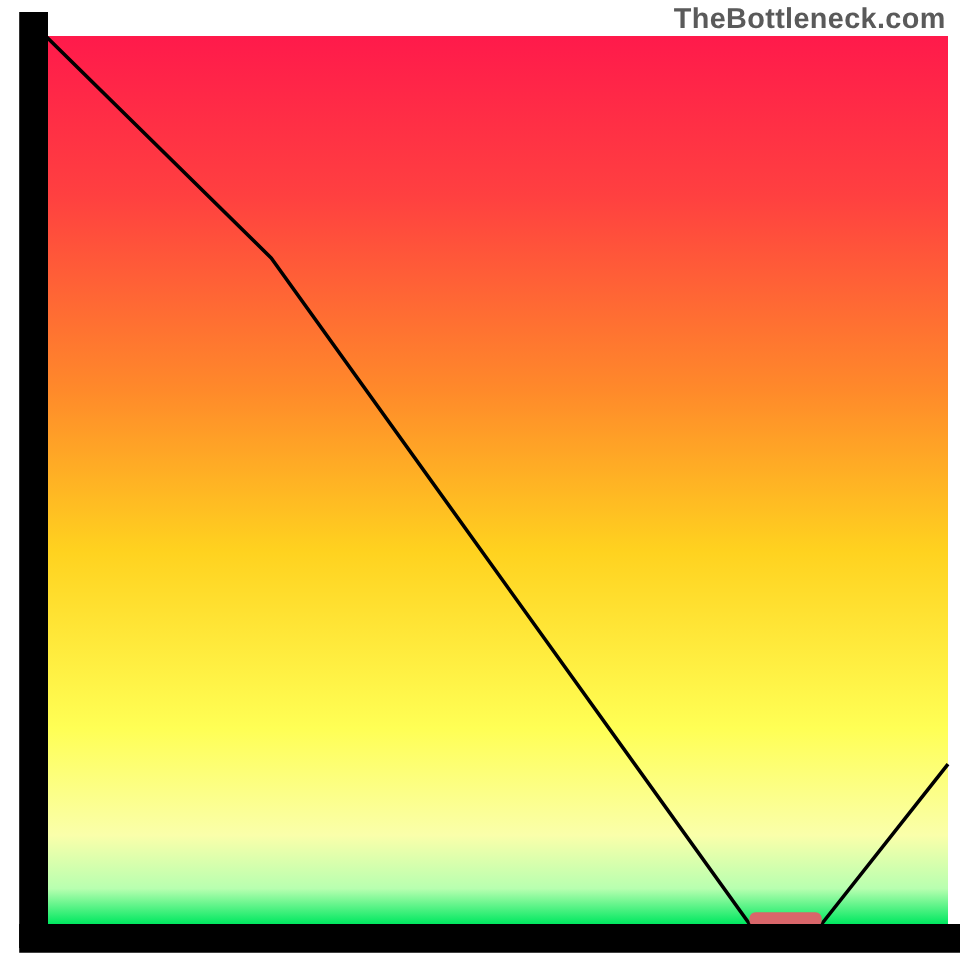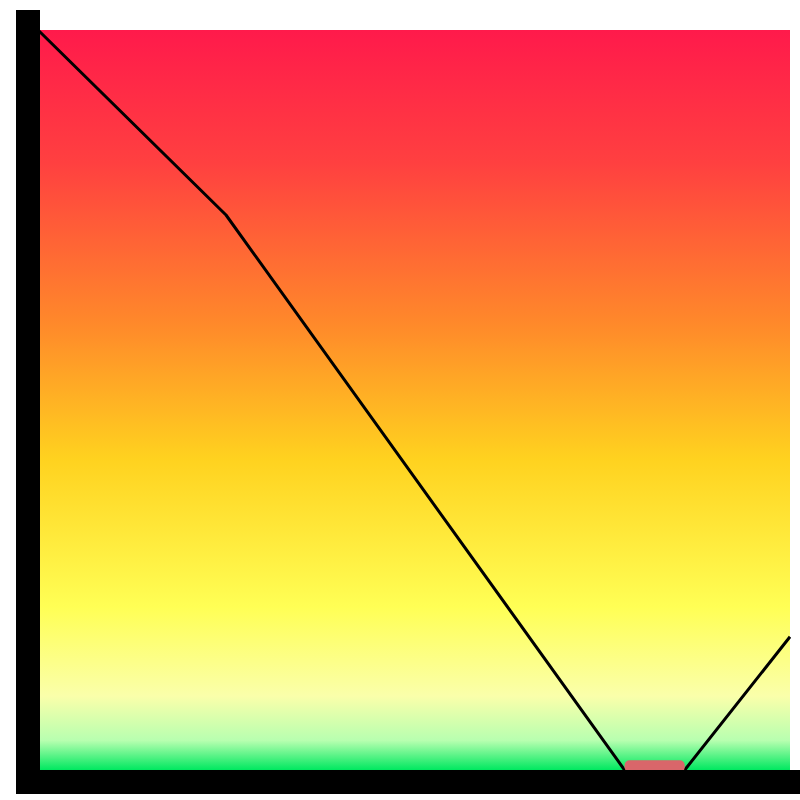--- a/index.html
+++ b/index.html
@@ -29,20 +29,21 @@
     position: absolute;
     left: 0;
     top: 0;
   }
 </style>
 </head>
 <body>
 
 <div class="stage">
 
+  <div class="attribution">TheBottleneck.com</div>
 
   <svg class="plot" width="800" height="800" viewBox="0 0 800 800">
     <defs>
       <linearGradient id="bg-grad" x1="0" y1="0" x2="0" y2="1">
 
       <stop offset="0.0%" stop-color="#ff1a4b"></stop>
           <stop offset="18.0%" stop-color="#ff4040"></stop>
           <stop offset="40.0%" stop-color="#ff8a2a"></stop>
           <stop offset="58.0%" stop-color="#ffd21f"></stop>
           <stop offset="78.0%" stop-color="#ffff55"></stop>

